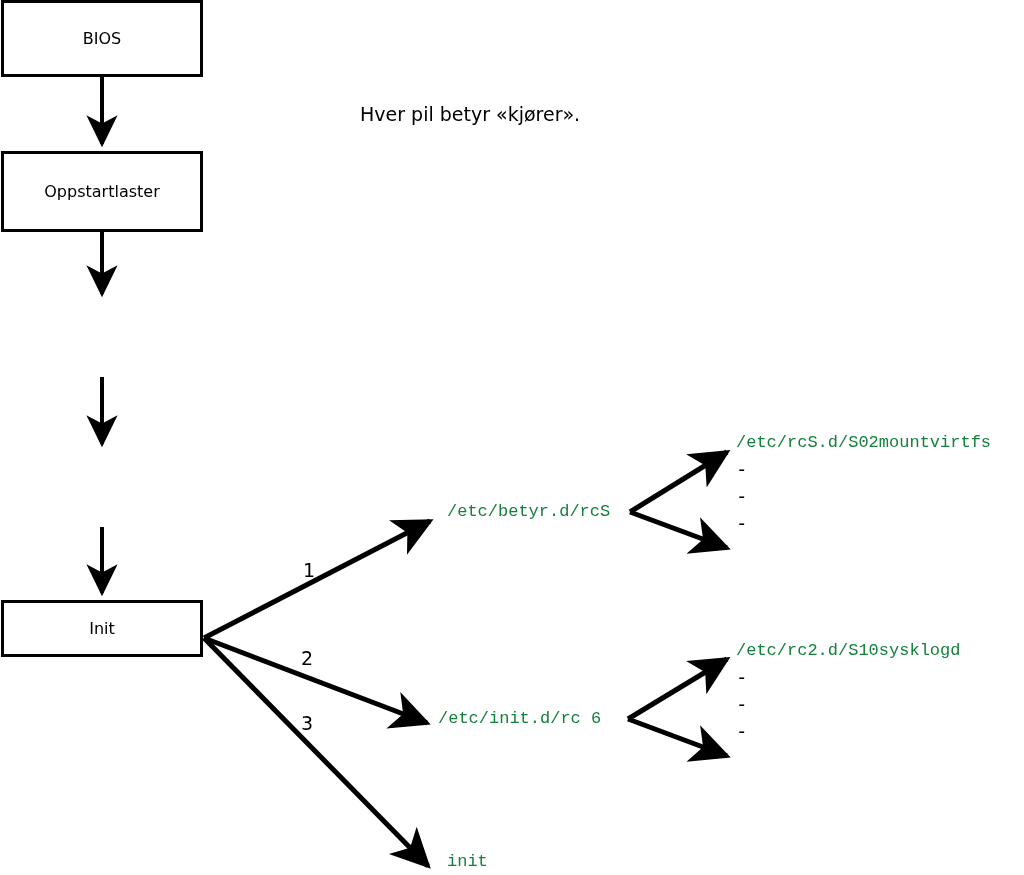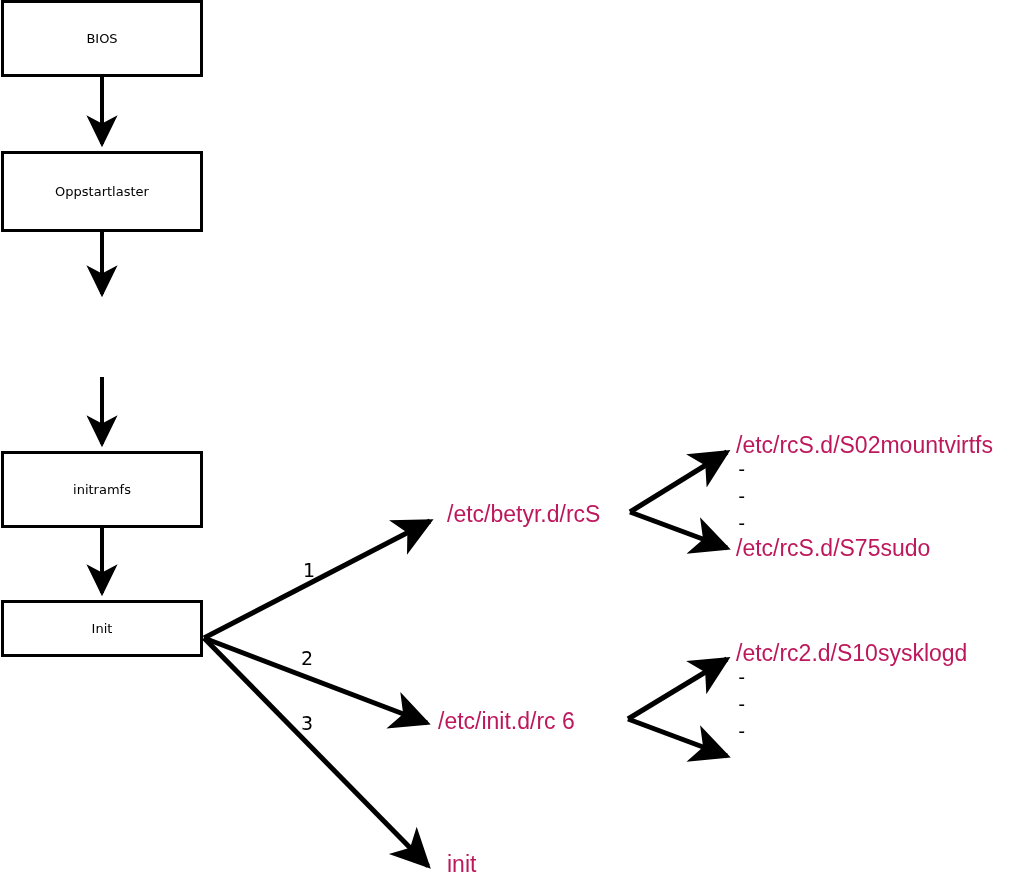--- a/index.html
+++ b/index.html
@@ -26,37 +26,37 @@
     position: absolute;
     box-sizing: border-box;
     border: 3px solid #000000;
     background: #ffffff;
     display: flex;
     align-items: center;
     justify-content: center;
   }
   .node-label {
     font-family: "DejaVu Sans", "Liberation Sans", sans-serif;
-    font-size: 13px;
+    font-size: 16px;
     color: #000000;
     line-height: 1;
     white-space: nowrap;
   }
   .caption {
     position: absolute;
     font-family: "DejaVu Sans", "Liberation Sans", sans-serif;
     font-size: 19px;
     color: #000000;
     white-space: nowrap;
   }
   .mono-label {
     position: absolute;
-    font-family: Liberation Sans, sans-serif;
-    font-size: 23px;
-    color: #be185d;
+    font-family: Liberation Mono, monospace;
+    font-size: 17px;
+    color: #15803d;
     white-space: nowrap;
     line-height: 1;
   }
   .dash-mark {
     position: absolute;
     font-family: "DejaVu Sans Mono", "Liberation Mono", monospace;
     font-size: 19px;
     color: #000000;
     line-height: 1;
   }
@@ -106,43 +106,40 @@
 
   <div class="node-box" style="left:1px; top:0px; width:202px; height:77px;">
     <span class="node-label">BIOS</span>
   </div>
 
   <div class="node-box" style="left:1px; top:151px; width:202px; height:81px;">
     <span class="node-label">Oppstartlaster</span>
   </div>
 
 
-  <div class="node-box" style="left:1px; top:451px; width:202px; height:77px;">
-    <span class="node-label">initramfs</span>
-  </div>
 
   <div class="node-box" style="left:1px; top:600px; width:202px; height:57px;">
     <span class="node-label">Init</span>
   </div>
 
+  <div class="caption" style="left:360px; top:103px;">Hver pil betyr «kjører».</div>
 
   <div class="edge-num" style="left:303px; top:561px;">1</div>
   <div class="edge-num" style="left:301px; top:649px;">2</div>
   <div class="edge-num" style="left:301px; top:714px;">3</div>
 
   <div class="mono-label" style="left:447px; top:503px;">/etc/betyr.d/rcS</div>
 
   <div class="mono-label" style="left:438px; top:710px;">/etc/init.d/rc 6</div>
 
   <div class="mono-label" style="left:447px; top:853px;">init</div>
 
   <div class="mono-label" style="left:736px; top:434px;">/etc/rcS.d/S02mountvirtfs</div>
   <div class="dash-mark" style="left:736px; top:460px;">-</div>
   <div class="dash-mark" style="left:736px; top:487px;">-</div>
   <div class="dash-mark" style="left:736px; top:514px;">-</div>
-  <div class="mono-label" style="left:736px; top:537px;">/etc/rcS.d/S75sudo</div>
 
   <div class="mono-label" style="left:736px; top:642px;">/etc/rc2.d/S10sysklogd</div>
   <div class="dash-mark" style="left:736px; top:668px;">-</div>
   <div class="dash-mark" style="left:736px; top:695px;">-</div>
   <div class="dash-mark" style="left:736px; top:722px;">-</div>
 
 </div>
 
 </body></html>

